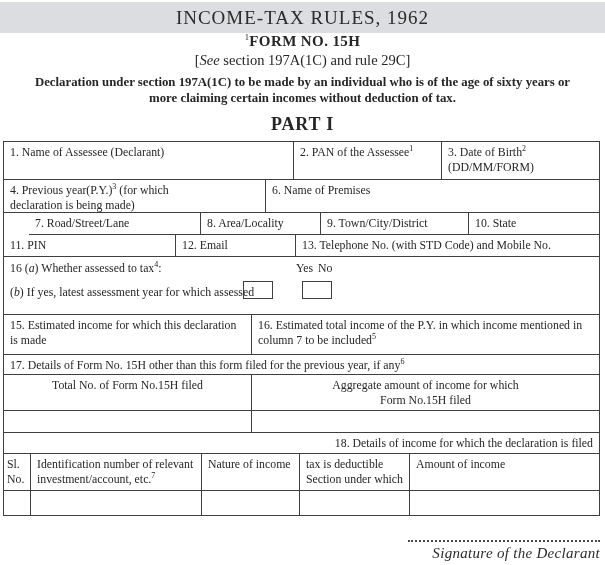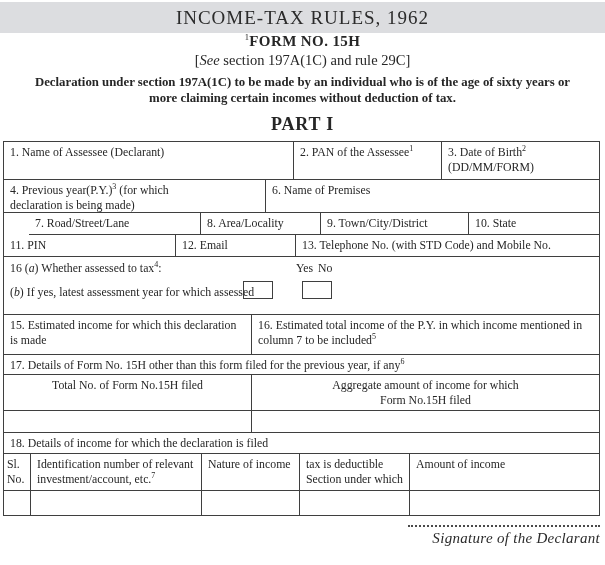--- a/index.html
+++ b/index.html
@@ -32,39 +32,39 @@
   .row { display:flex; border-bottom:1.5px solid #3f3f3f; box-sizing:border-box; }
   .cell {
     box-sizing:border-box; padding:3px 6px;
     border-right:1.5px solid #3f3f3f; overflow:hidden;
     flex:0 0 auto;
   }
   .cell.last { border-right:none; flex:1 1 auto; }
   sup { font-size:8px; line-height:0; }
   .r1 { height:38px; } .r2 { height:33px; } .r3 { height:22px;margin-left:25px; } .r4 { height:22px; }
   .r5 { height:58px; } .r6 { height:40px; } .r7 { height:20px; } .r8 { height:36px; }
-  .r9 { height:22px; } .r10 { height:21px; } .r11 { height:37px; } .r12 { height:25px; }
+  .r9 { height:22px; } .r10 { height:21px;text-align:right; } .r11 { height:37px; } .r12 { height:25px; }
   .w290 { width:290px; } .w148 { width:148px; } .w262 { width:262px; } .w176 { width:176px; }
   .w172 { width:172px; } .w120 { width:120px; } .w248 { width:248px; }
   .w27 { width:27px; padding:3px 3px; } .w171 { width:171px; } .w98 { width:98px; } .w110 { width:110px; }
   .center { text-align:center; }
   .nowrap { white-space:nowrap; }
   
   .row14cell { position:relative; width:100%; padding:4px 6px; box-sizing:border-box; }
   .yn-label { position:absolute; top:4px; font-size:11.8px; }
   .yes-label { left:248px;margin-left:44px; } .no-label { left:314px; }
   .checkbox {
     position:absolute; top:24px; width:28px; height:16px;
     border:1.5px solid #3f3f3f; background:transparent;
   }
   .yes-box { left:239px; } .no-box { left:298px; }
   .line-b { position:absolute; left:6px; bottom:13px; }
   .it { font-style:italic; }
   
-  .sig-area { margin-top:9px; }
+  .sig-area { margin-top:24px; }
   .dotted-line {
     width:192px; height:0; border-bottom:2px dotted #4a4a4a;
     margin-left:auto; margin-right:5px;
   }
   .sig-label {
     margin-top:3px; margin-right:5px; text-align:right;
     font-style:italic; font-size:15px; letter-spacing:0.3px; color:#2b2b2b;
   }
 </style>
 </head>

